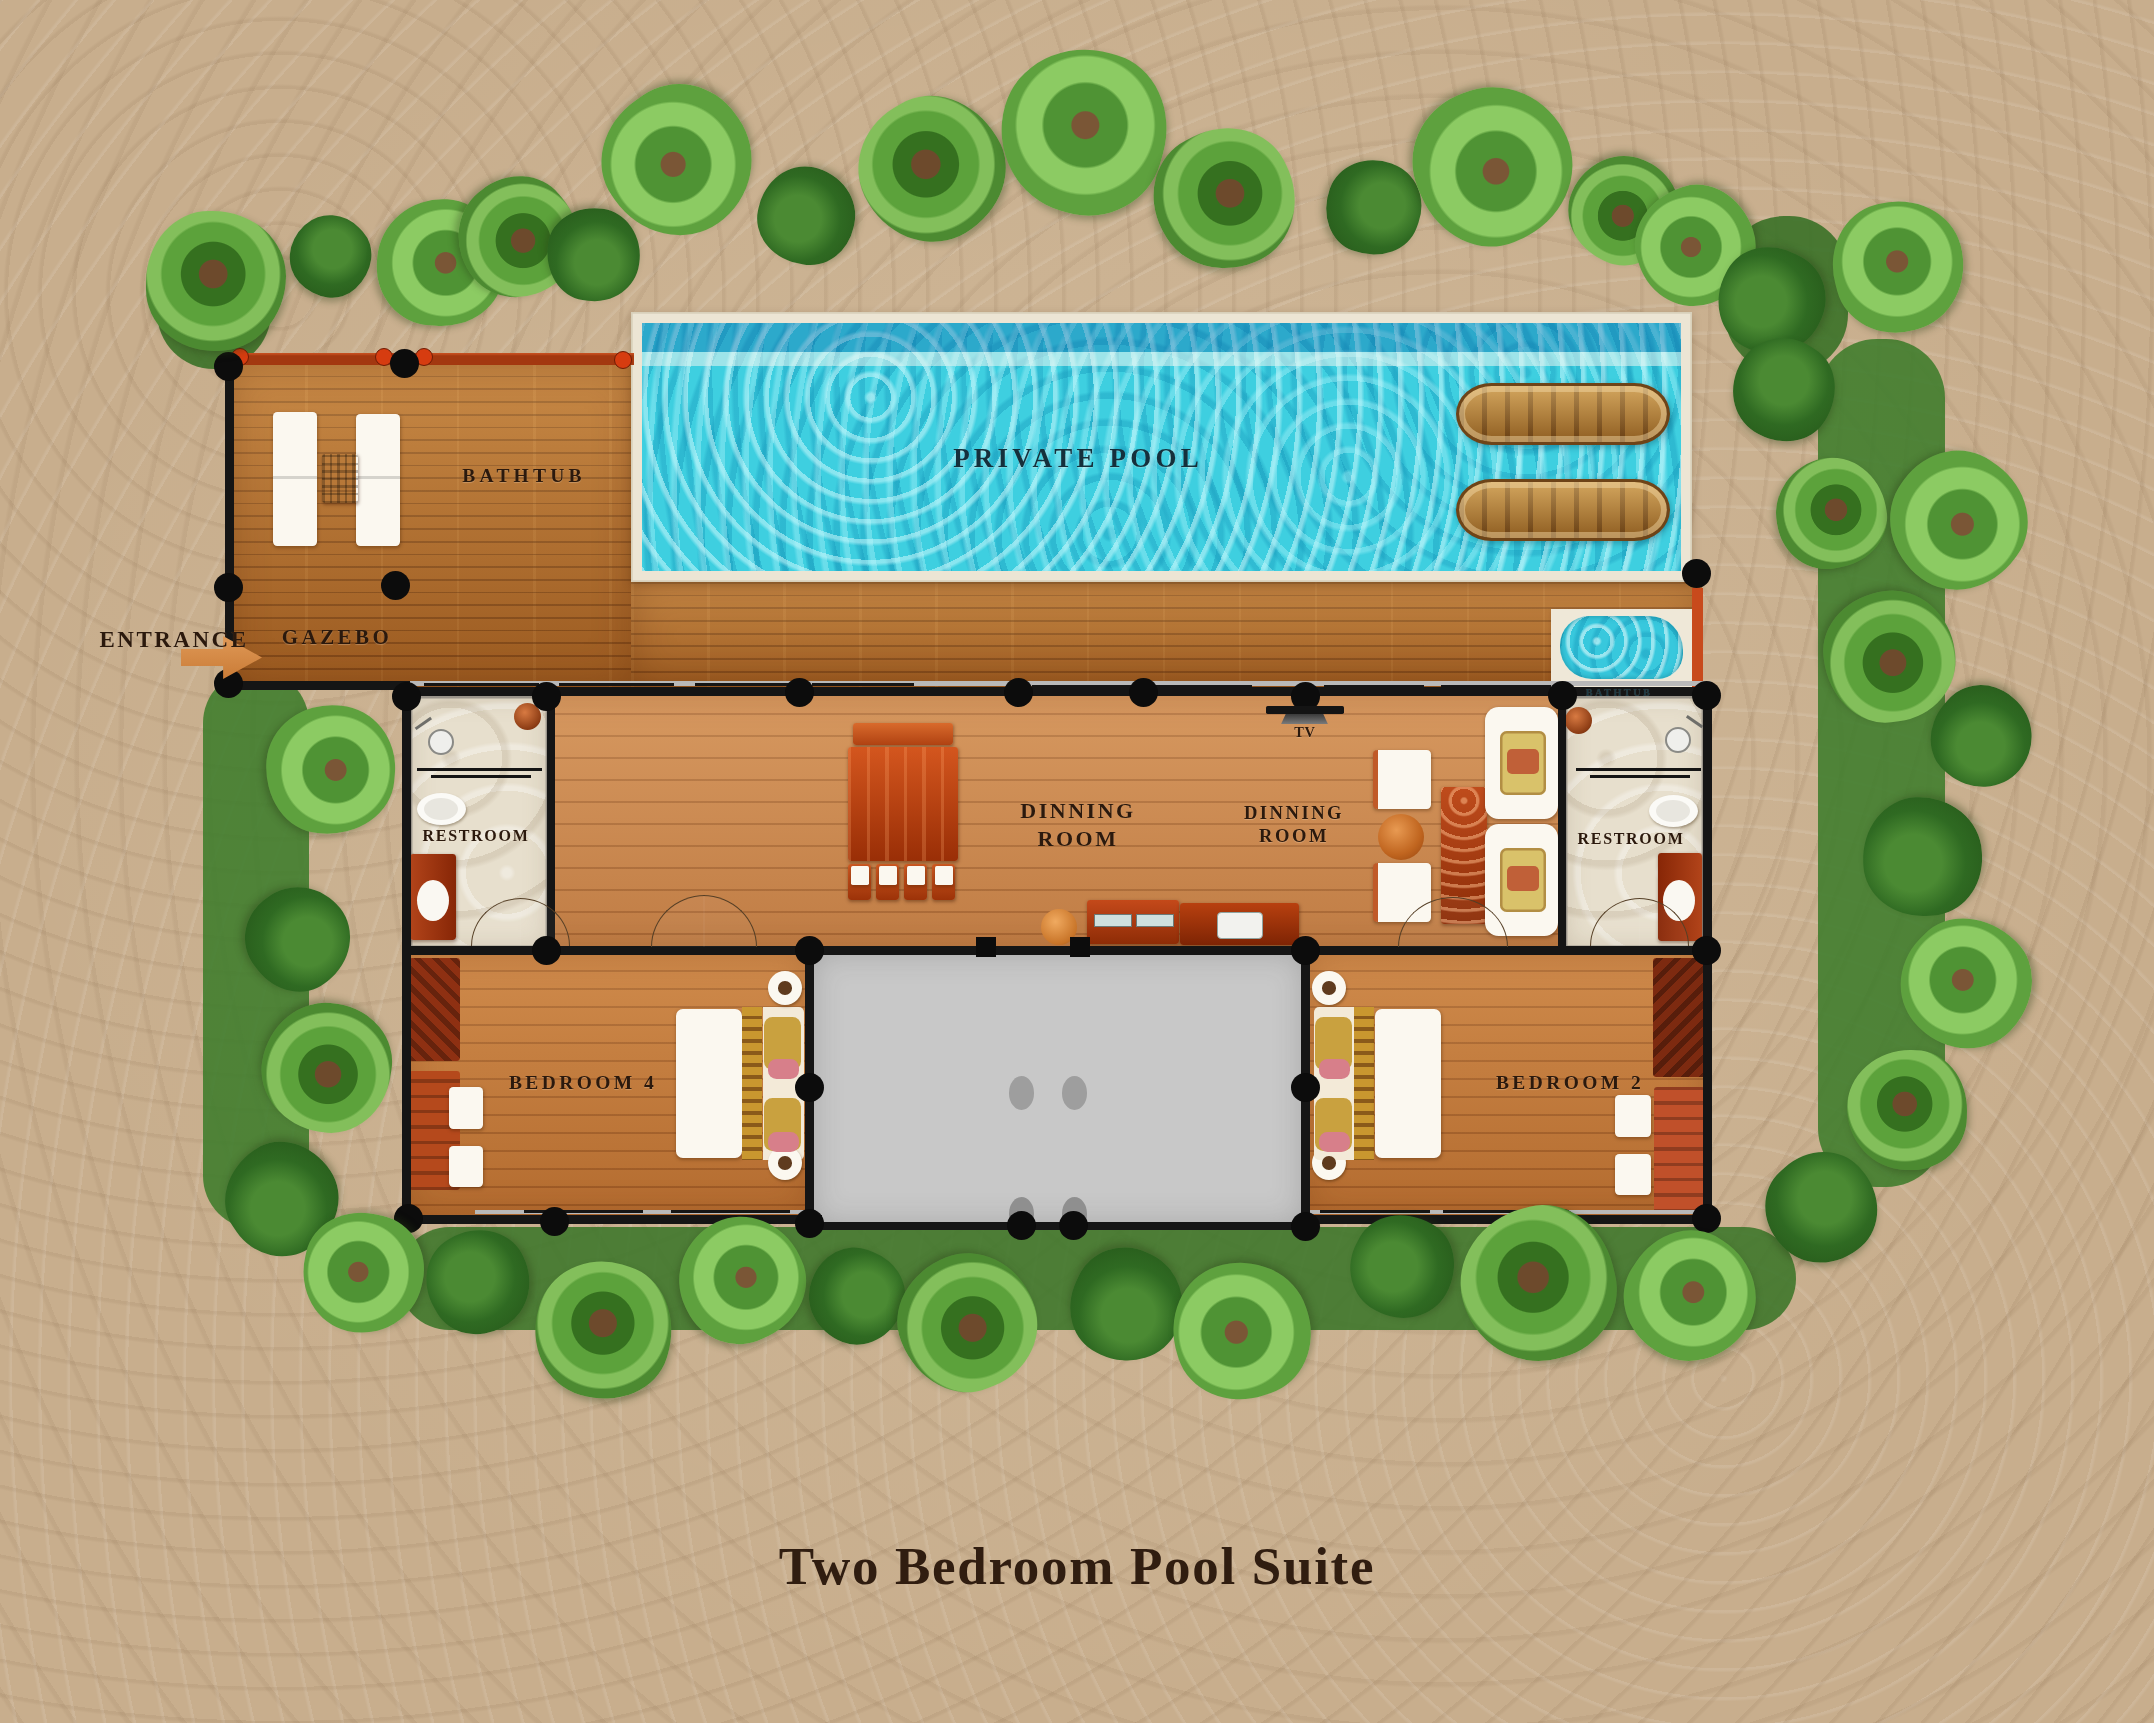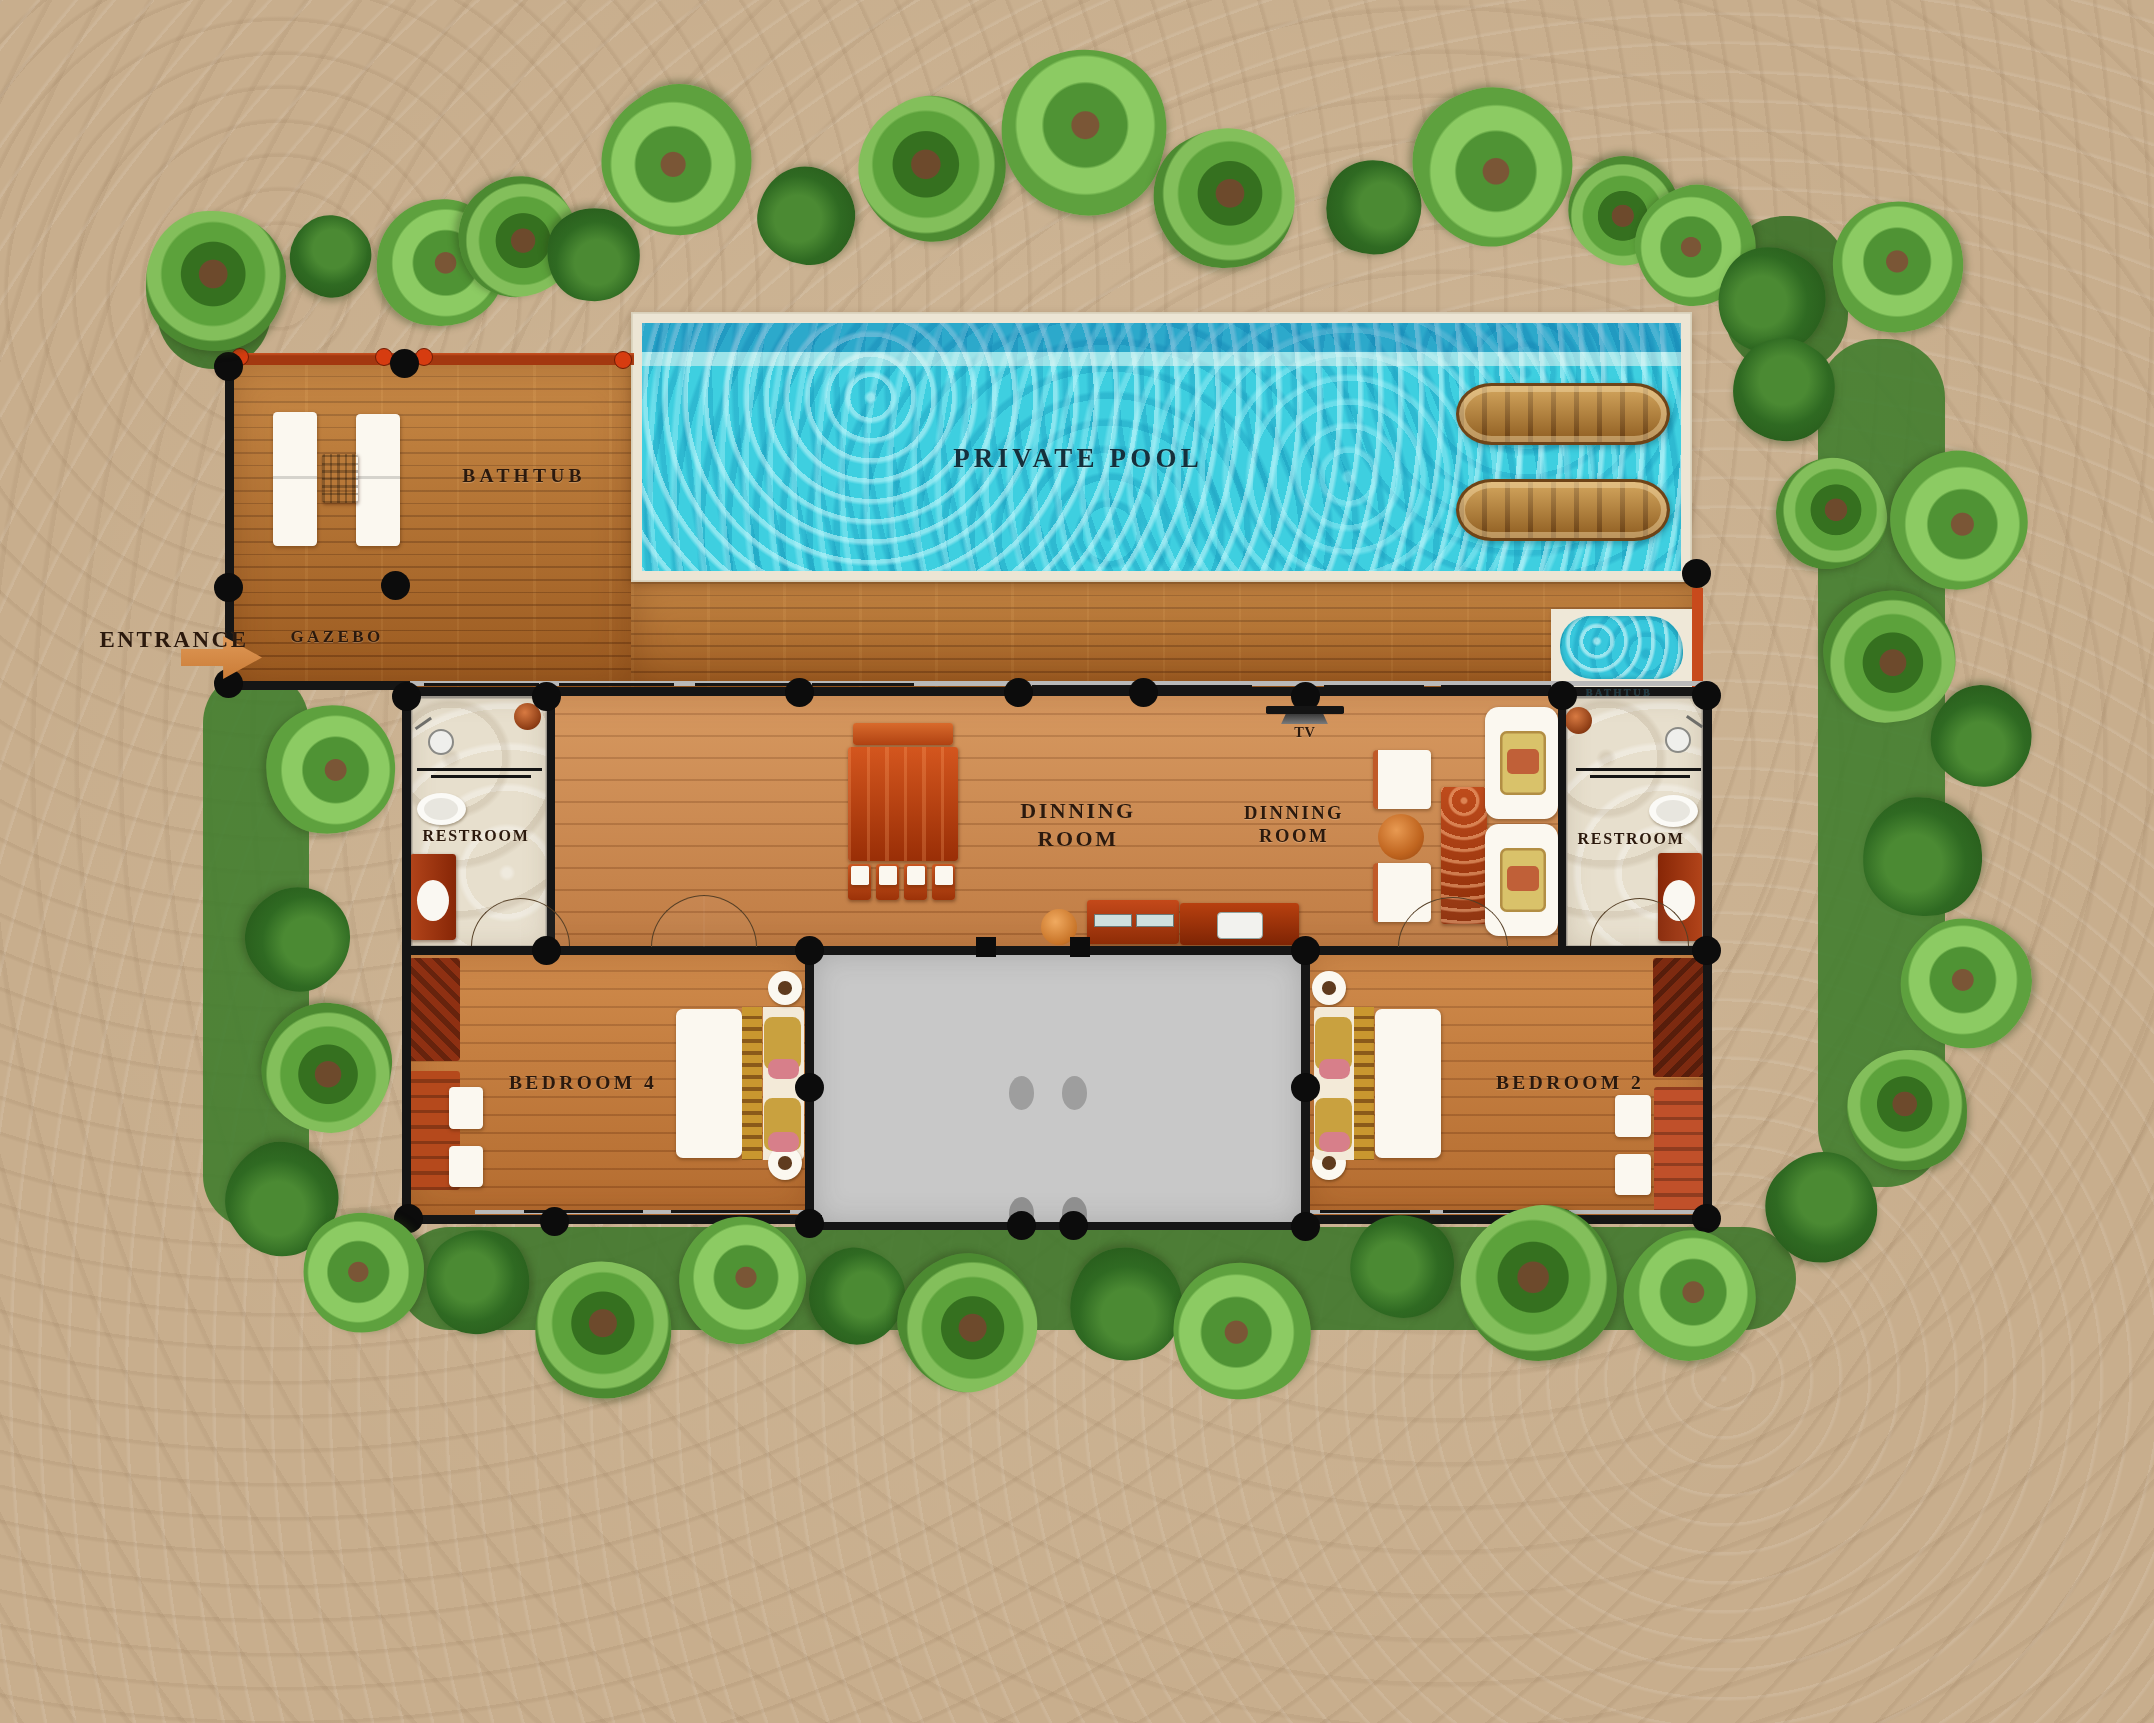--- a/index.html
+++ b/index.html
@@ -228,31 +228,32 @@
   <div class="abs" style="left:1009px;top:1076px;width:25.4px;height:34px;border-radius:50%;background:#9e9e9e;z-index:6;"></div>
   <div class="abs" style="left:1062px;top:1076px;width:25.4px;height:34px;border-radius:50%;background:#9e9e9e;z-index:6;"></div>
   <div class="abs" style="left:1009px;top:1197px;width:25.4px;height:34px;border-radius:50%;background:#8f8f8f;z-index:6;"></div>
   <div class="abs" style="left:1062px;top:1197px;width:25.4px;height:34px;border-radius:50%;background:#8f8f8f;z-index:6;"></div>
   <div class="sq" style="left:976px;top:937px;width:20.3px;height:20.3px;"></div>
   <div class="sq" style="left:1070px;top:937px;width:20.3px;height:20.3px;"></div>
 
   <div class="arrow" style="left:181px;top:634px;width:81px;height:47px;"></div>
 
   <div class="lbl" style="left:174px;top:640px;font-size:23px;letter-spacing:2.5px;white-space:nowrap;">ENTRANCE</div>
-  <div class="lbl" style="left:337px;top:637px;font-size:17px;letter-spacing:3.4px;white-space:nowrap;">GAZEBO</div>
+  <div class="lbl" style="left:337px;top:637px;font-size:21px;letter-spacing:3.4px;white-space:nowrap;">GAZEBO</div>
   <div class="lbl" style="left:524px;top:476px;font-size:19.5px;letter-spacing:4.2px;white-space:nowrap;">BATHTUB</div>
   <div class="lbl" style="left:1078px;top:459px;font-size:27px;letter-spacing:4.2px;white-space:nowrap;color:#15303c;">PRIVATE POOL</div>
   <div class="lbl" style="left:1619px;top:649px;font-size:10.2px;letter-spacing:2.5px;white-space:nowrap;color:#1c3a44;margin-top:44px;">BATHTUB</div>
   <div class="lbl" style="left:476px;top:836px;font-size:16px;letter-spacing:1.7px;white-space:nowrap;">RESTROOM</div>
   <div class="lbl" style="left:1631px;top:839px;font-size:16px;letter-spacing:1.7px;white-space:nowrap;">RESTROOM</div>
   <div class="lbl" style="left:1078px;top:824px;font-size:22px;letter-spacing:2.5px;width:144px;">DINNING ROOM</div>
   <div class="lbl" style="left:1294px;top:824px;font-size:18.6px;letter-spacing:2.5px;width:127px;">DINNING ROOM</div>
   <div class="lbl" style="left:1305px;top:732px;font-size:14.4px;letter-spacing:0.8px;white-space:nowrap;">TV</div>
   <div class="lbl" style="left:583px;top:1083px;font-size:19.5px;letter-spacing:3.4px;white-space:nowrap;">BEDROOM 4</div>
   <div class="lbl" style="left:1534px;top:1083px;font-size:19.5px;letter-spacing:3.4px;white-space:nowrap;margin-left:36px;">BEDROOM 2</div>
+  <div id="title-label">Two Bedroom Pool Suite</div>
 <div class="wall" style="left:225px;top:363px;width:8.5px;height:325px;"></div>
     <div class="wall" style="left:225px;top:681px;width:185px;height:8.5px;"></div>
     <div class="wall" style="left:402px;top:687px;width:1309px;height:8.5px;"></div>
     <div class="wall" style="left:402px;top:687px;width:8.5px;height:539px;"></div>
     <div class="wall" style="left:1703px;top:687px;width:8.5px;height:539px;"></div>
     <div class="wall" style="left:402px;top:946px;width:1309px;height:8.5px;"></div>
     <div class="wall" style="left:402px;top:1215px;width:420px;height:8.5px;"></div>
     <div class="wall" style="left:1303px;top:1215px;width:409px;height:8.5px;"></div>
     <div class="wall" style="left:805px;top:946px;width:8.5px;height:283px;"></div>
     <div class="wall" style="left:1301px;top:946px;width:8.5px;height:283px;"></div>

